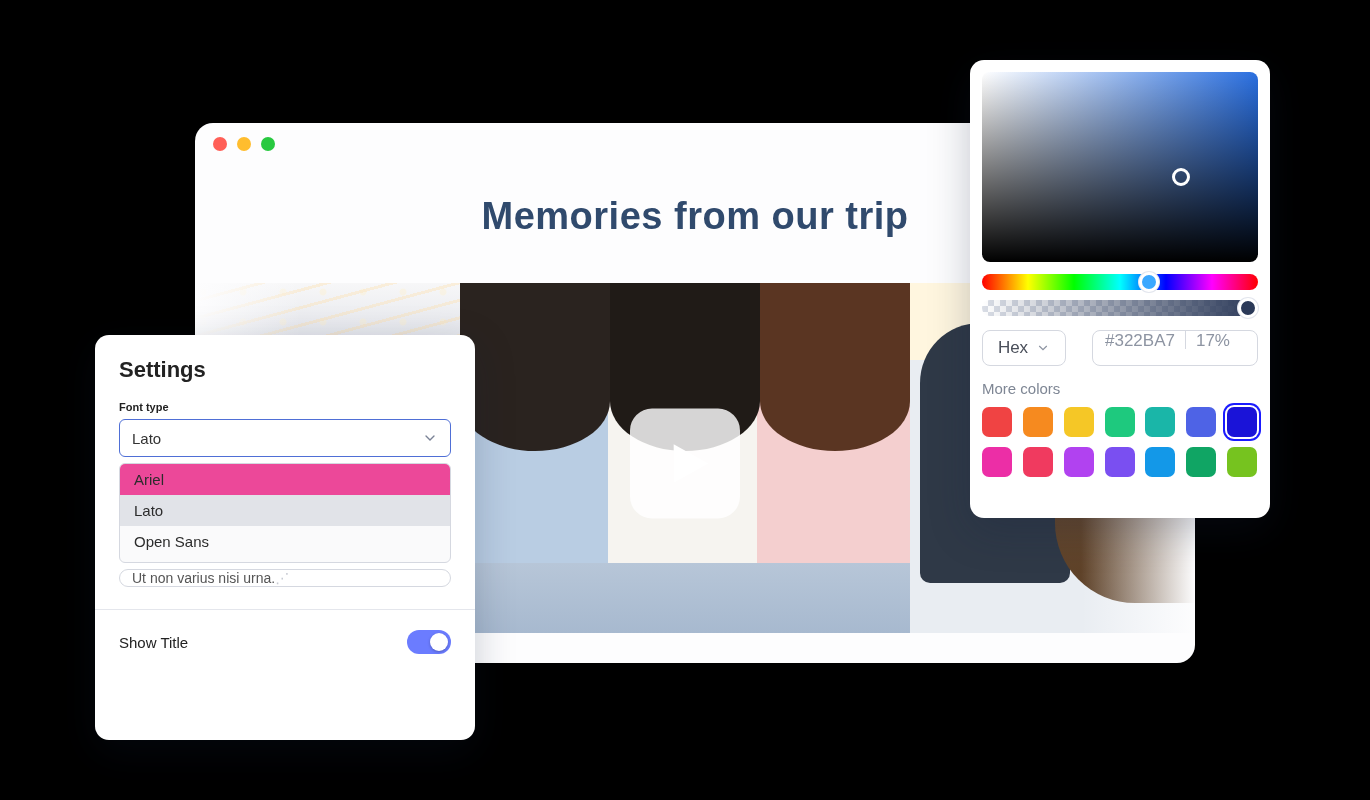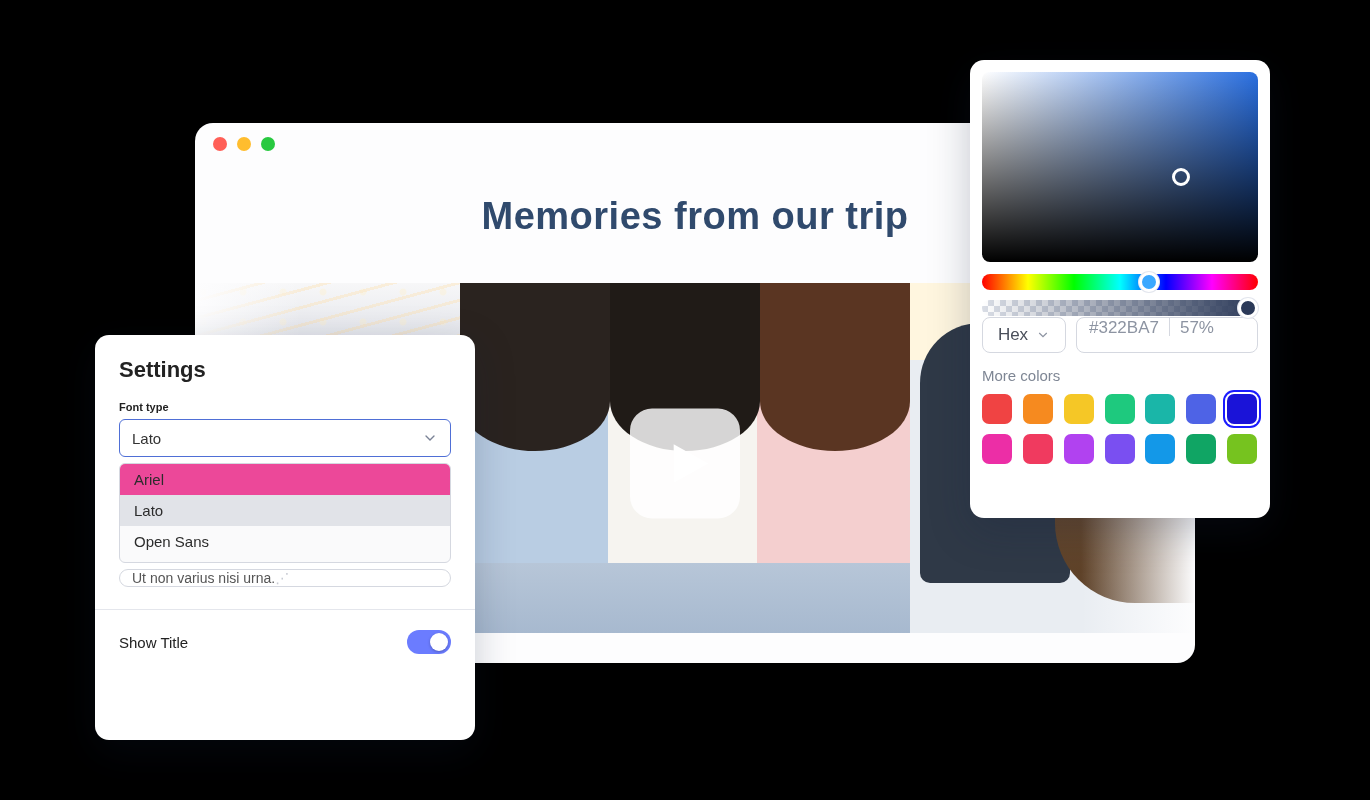--- a/index.html
+++ b/index.html
@@ -141,21 +141,21 @@
   .alpha {
     margin-top:10px; height:16px; border-radius:8px; position:relative;
     background:
       linear-gradient(90deg, rgba(43,57,88,0) 0%, #2b3958 100%),
       repeating-conic-gradient(#d9dde5 0 25%, #fff 0 50%) 0 0/12px 12px;
   }
   .alpha .acur {
     position:absolute; right:0; top:-2px; width:20px; height:20px; border-radius:50%;
     background:#2b3958; border:3px solid #fff; box-shadow:0 0 0 1px #e3e6ee;
   }
-  .inputs { display:flex; gap:10px; margin-top:1px; }
+  .inputs { display:flex; gap:26px; margin-top:14px; }
   .sel-format {
     border:1px solid #d5d8e0; border-radius:8px; height:36px; width:84px;
     display:flex; align-items:center; justify-content:center; gap:8px; font-size:17px; color:#4a4f5a; cursor:pointer;
   }
   .sel-format svg { width:14px; height:14px; }
   .hexbox {
     flex:1; border:1px solid #d5d8e0; border-radius:8px; height:36px;
     display:flex; align-items:flex-start; padding:0 12px; font-size:17px; color:#8d94a2; gap:10px;
     font-variant-numeric: tabular-nums;
   }
@@ -247,21 +247,21 @@
     <div class="inputs">
       <div class="sel-format">
         <span>Hex</span>
         <svg viewBox="0 0 24 24">
             <path d="M6 9l6 6 6-6" fill="none" stroke="#8d94a2" stroke-width="2" stroke-linecap="round"></path>
           </svg>
       </div>
       <div class="hexbox">
         <span>#322BA7</span>
         <span class="div"></span>
-        <span>57%</span>
+        <span>17%</span>
       </div>
     </div>
     <div class="more-label">More colors</div>
     <div class="swatches" id="swatches">
         <div class="sw" style="background: rgb(240, 67, 67);"></div>
         <div class="sw" style="background: rgb(246, 138, 31);"></div>
         <div class="sw" style="background: rgb(245, 199, 38);"></div>
         <div class="sw" style="background: rgb(30, 201, 126);"></div>
         <div class="sw" style="background: rgb(26, 182, 168);"></div>
         <div class="sw" style="background: rgb(78, 99, 230);"></div>

